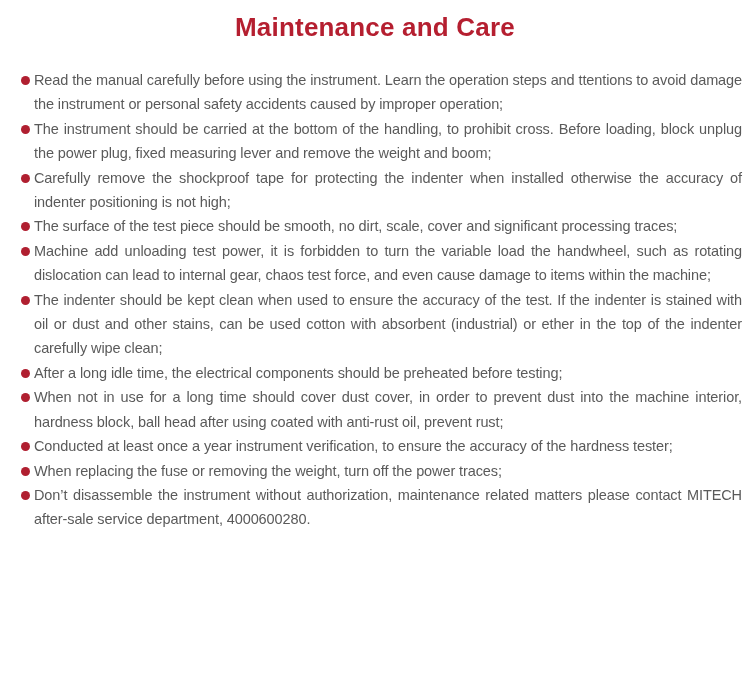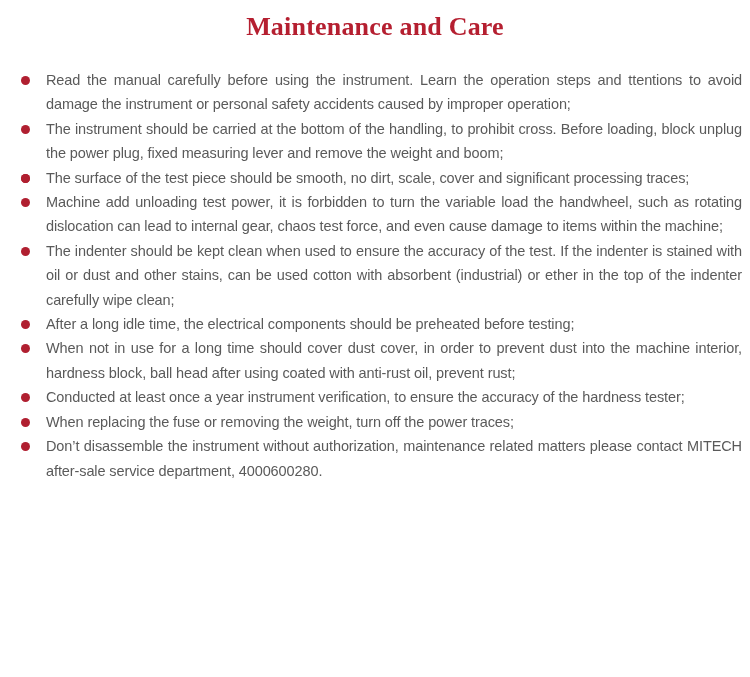--- a/index.html
+++ b/index.html
@@ -13,35 +13,35 @@
     height: 677px;
     background: #ffffff;
     font-family: "Liberation Sans", sans-serif;
     overflow: hidden;
     box-sizing: border-box;
   }
   .page-title {
     margin: 0;
     padding-top: 13px;
     text-align: center;
-    font-family: Liberation Serif, serif;
+    font-family: Liberation Sans, sans-serif;
     font-weight: bold;
     font-size: 26px;
     line-height: 28px;
     color: #b51f30;
     letter-spacing: 0.2px;
   }
   .maintenance-list {
     list-style: none;
     margin: 27px 0 0 0;
     padding: 0 8px 0 0;
   }
   .maintenance-list li {
     position: relative;
-    padding-left: 46px;
+    padding-left: 34px;
     color: #5a5a5a;
     font-size: 14.5px;
     line-height: 24.4px;
     letter-spacing: -0.1px;
     text-align: justify;
   }
   .maintenance-list li .dot {
     position: absolute;
     left: 21px;
     top: 8px;
@@ -60,20 +60,21 @@
     <li>
       <span class="dot"></span>
       <span>Read the manual carefully before using the instrument. Learn the operation steps and ttentions to avoid damage the instrument or personal safety accidents caused by improper operation;</span>
     </li>
     <li>
       <span class="dot"></span>
       <span>The instrument should be carried at the bottom of the handling, to prohibit cross. Before loading, block unplug the power plug, fixed measuring lever and remove the weight and boom;</span>
     </li>
     <li>
       <span class="dot"></span>
+      <span>Carefully remove the shockproof tape for protecting the indenter when installed otherwise the accuracy of indenter positioning is not high;</span>
     </li>
     <li>
       <span class="dot"></span>
       <span>The surface of the test piece should be smooth, no dirt, scale, cover and significant processing traces;</span>
     </li>
     <li>
       <span class="dot"></span>
       <span>Machine add unloading test power, it is forbidden to turn the variable load the handwheel, such as rotating dislocation can lead to internal gear, chaos test force, and even cause damage to items within the machine;</span>
     </li>
     <li>

